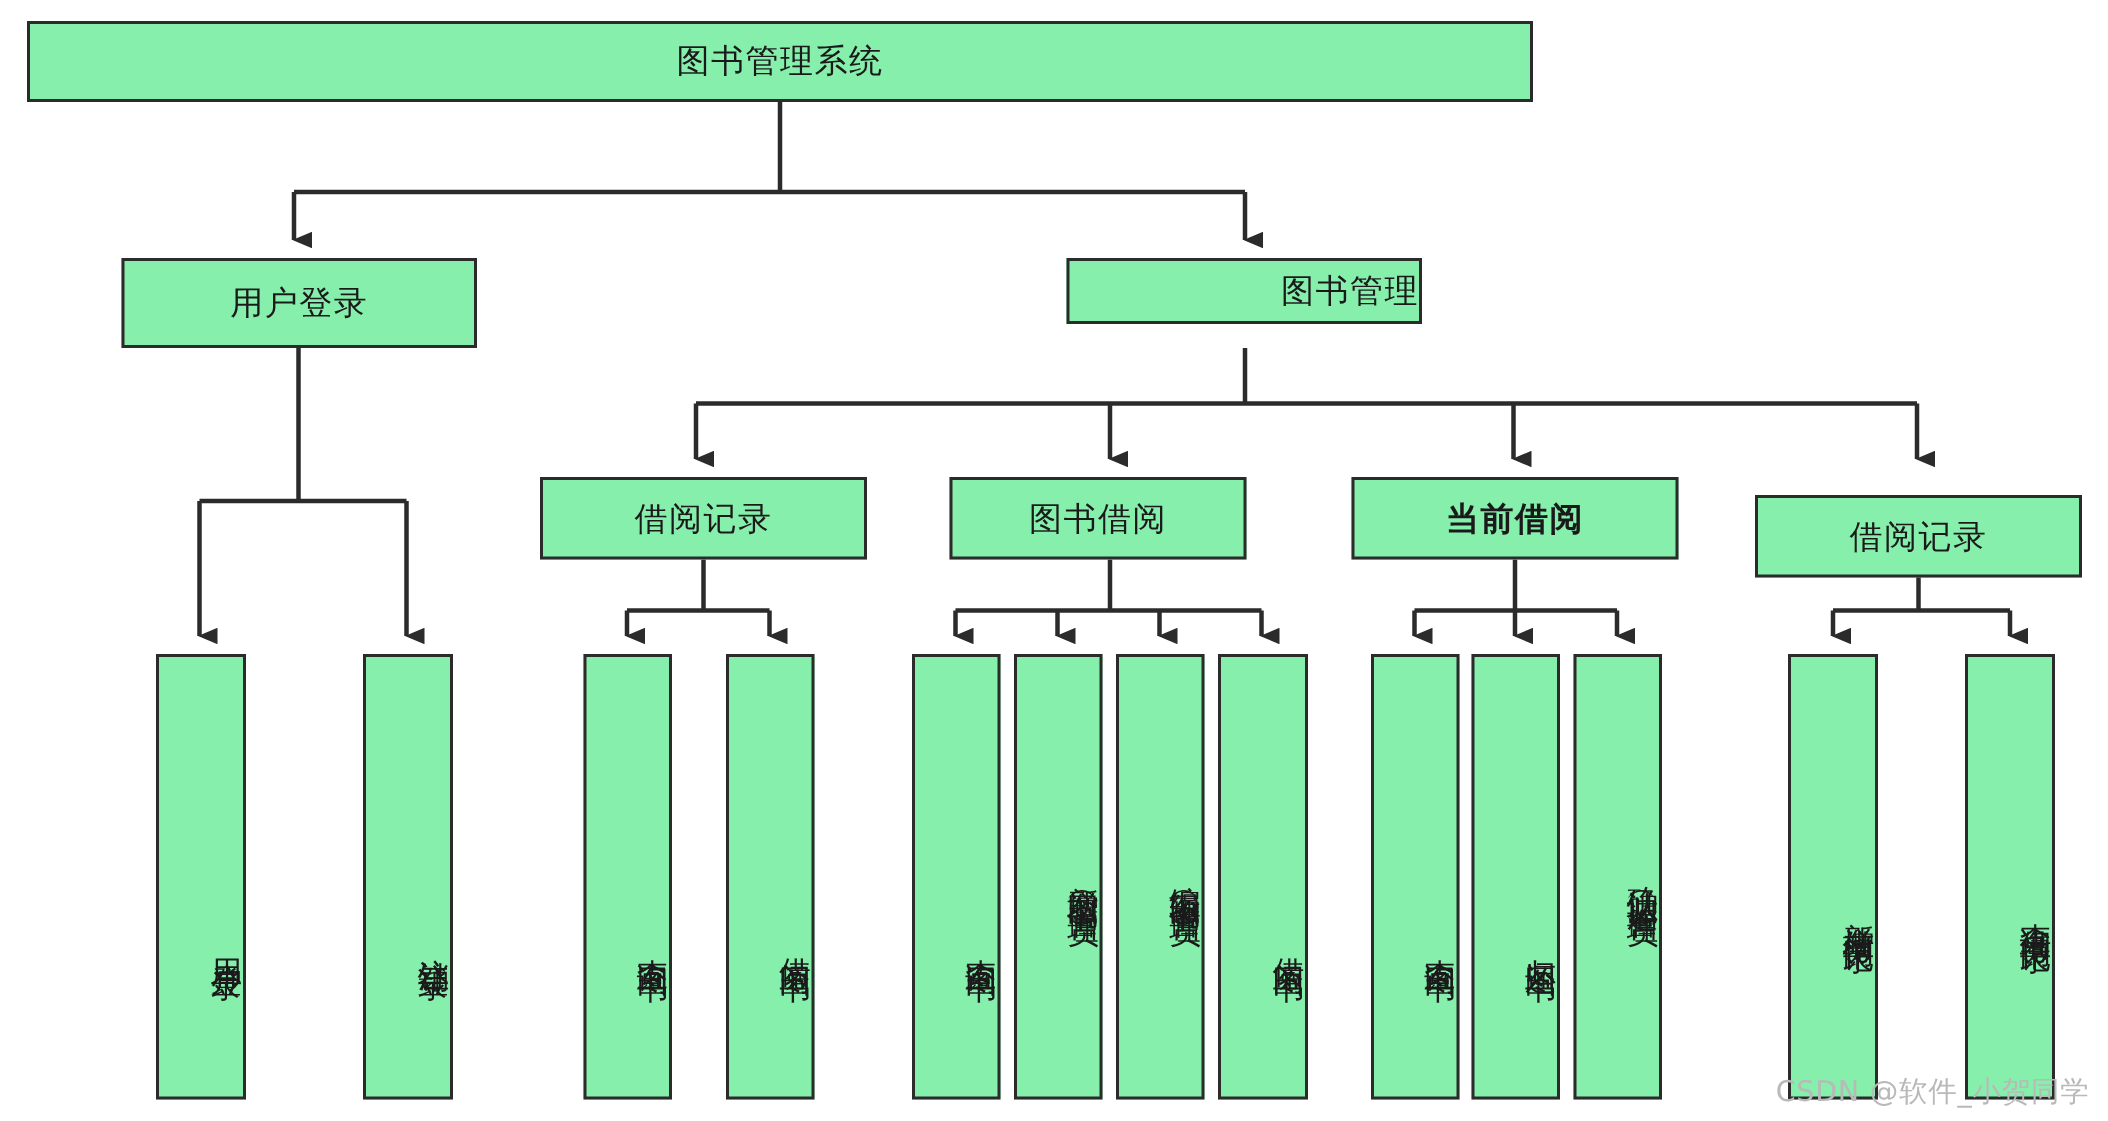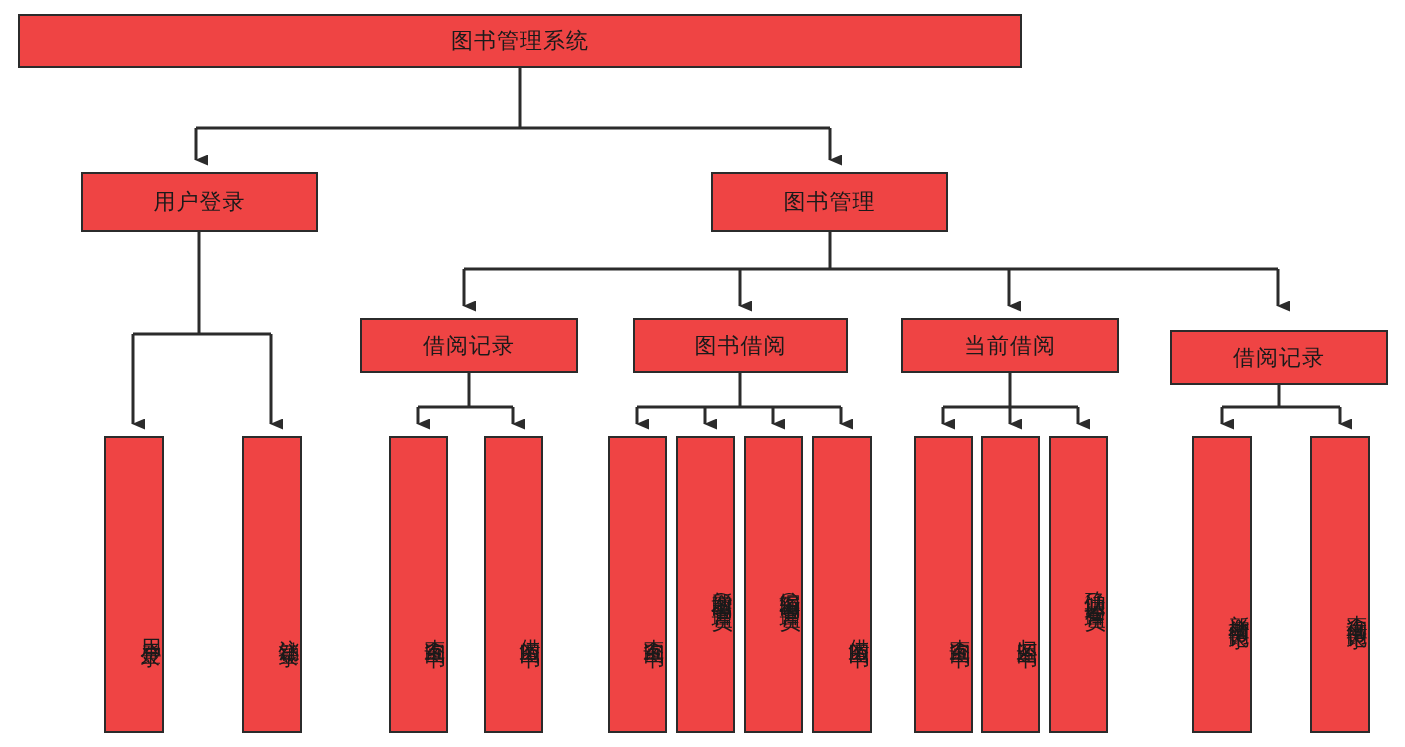--- a/index.html
+++ b/index.html
@@ -20,21 +20,21 @@
     left: 0;
     top: 0;
     width: 1405px;
     height: 747px;
     pointer-events: none;
   }
   .node {
     position: absolute;
     box-sizing: border-box;
     border: 2.5px solid #2b2b2b;
-    background: #ef4444;
+    background: #86efac;
     display: flex;
     align-items: center;
     justify-content: center;
     color: #1a1a1a;
   }
   .node.horiz {
     font-size: 22px;
     letter-spacing: 1px;
   }
   .node.vert {
@@ -124,31 +124,31 @@
     </g>
   </svg>
 
   <div class="node horiz" style="left:18px; top:14px; width:1004px; height:54px;">
     <span class="node-label">图书管理系统</span>
   </div>
 
   <div class="node horiz" style="left:81px; top:172px; width:237px; height:60px;">
     <span class="node-label">用户登录</span>
   </div>
-  <div class="node horiz" style="left:711px; top:172px; width:237px; height:60px;">
+  <div class="node horiz" style="left:711px; top:172px; width:237px; height:44px;justify-content:flex-end;">
     <span class="node-label">图书管理</span>
   </div>
 
   <div class="node horiz" style="left:360px; top:318px; width:218px; height:55px;">
     <span class="node-label">借阅记录</span>
   </div>
-  <div class="node horiz" style="left:633px; top:318px; width:215px; height:55px;">
+  <div class="node horiz" style="left:633px; top:318px; width:198px; height:55px;">
     <span class="node-label">图书借阅</span>
   </div>
-  <div class="node horiz" style="left:901px; top:318px; width:218px; height:55px;">
+  <div class="node horiz" style="left:901px; top:318px; width:218px; height:55px;font-weight:bold;">
     <span class="node-label">当前借阅</span>
   </div>
   <div class="node horiz" style="left:1170px; top:318px; width:218px; height:55px;margin-top:12px;">
     <span class="node-label">借阅记录</span>
   </div>
 
   <div class="node vert" style="left:104px; top:436px; width:60px; height:297px; padding-top:86px;">
     <span class="node-label">用户登录</span>
   </div>
   <div class="node vert" style="left:242px; top:436px; width:60px; height:297px; padding-top:86px;">
@@ -185,13 +185,14 @@
     <span class="node-label">确认归还（管理员）</span>
   </div>
 
   <div class="node vert" style="left:1192px; top:436px; width:60px; height:297px; padding-top:44px;">
     <span class="node-label">新增借阅记录</span>
   </div>
   <div class="node vert" style="left:1310px; top:436px; width:60px; height:297px; padding-top:44px;">
     <span class="node-label">查询借阅记录</span>
   </div>
 
+  <div id="watermark">CSDN @软件_小贺同学</div>
 </div>
 
 </body></html>

